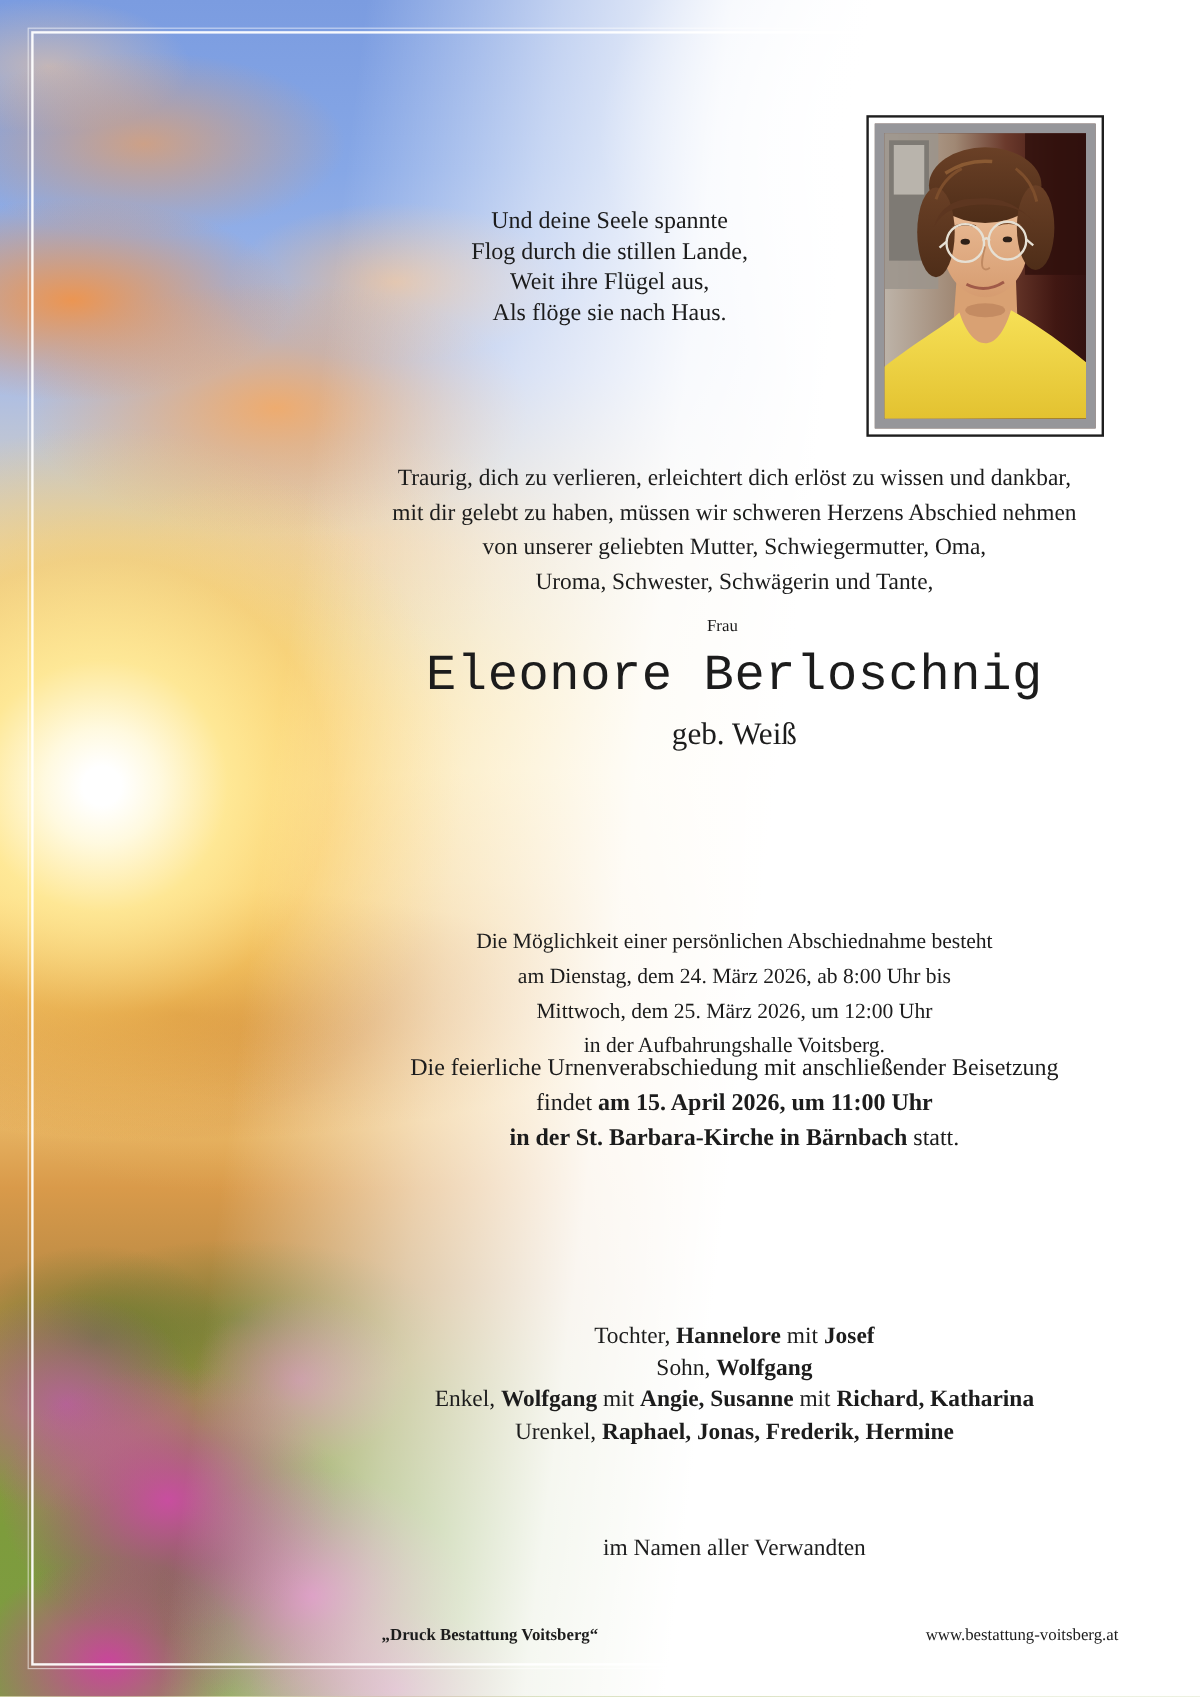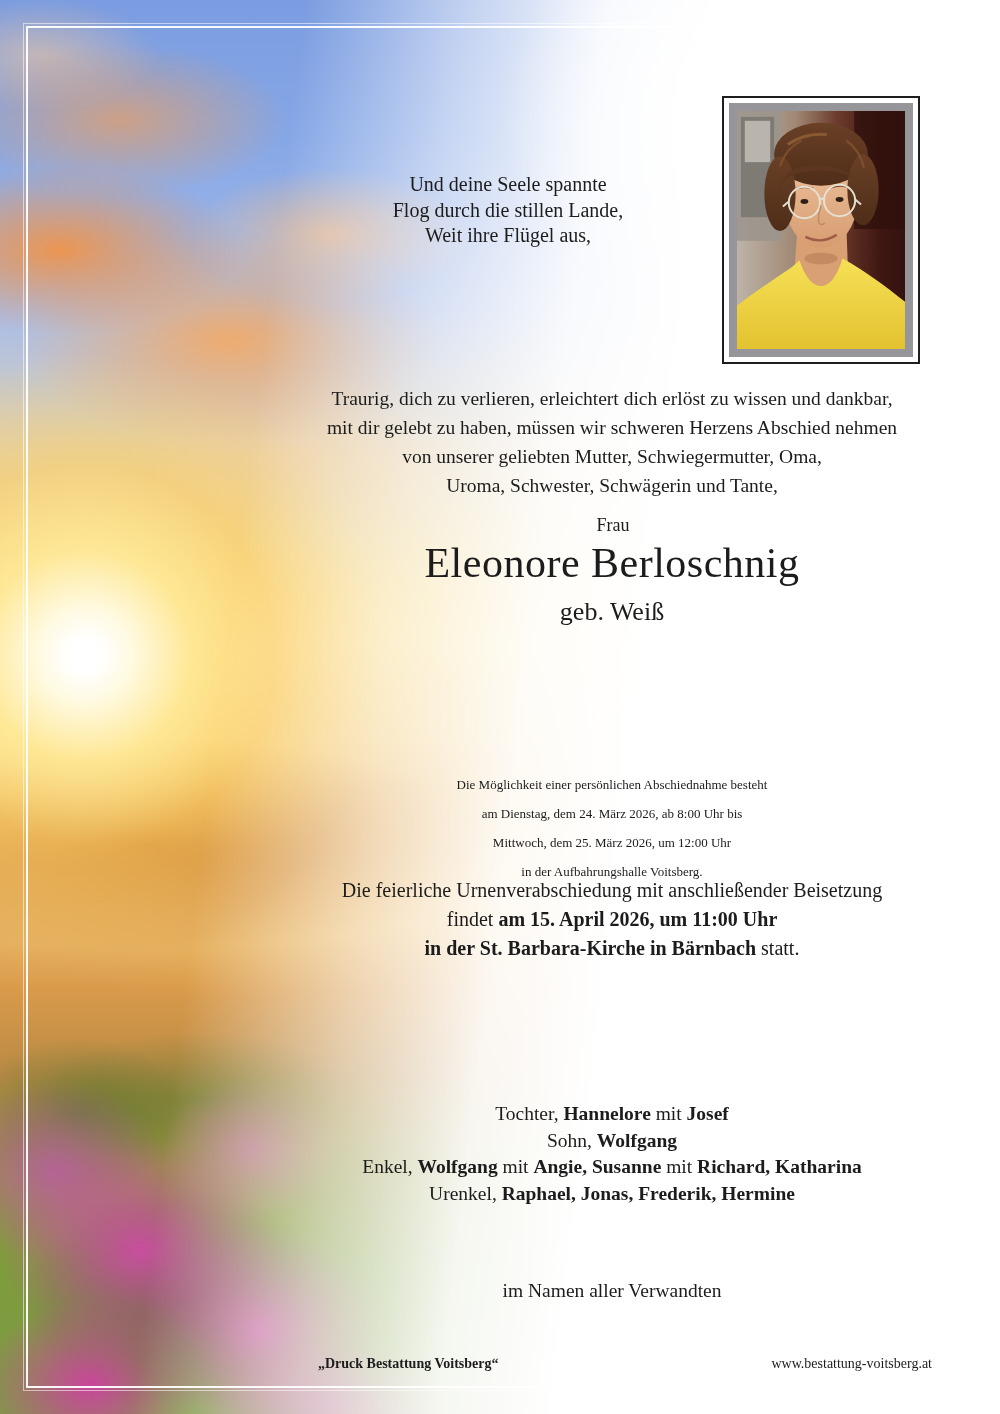--- a/index.html
+++ b/index.html
@@ -55,25 +55,25 @@
     position:absolute;left:722px;top:96px;width:198px;height:268px;box-sizing:border-box;
     border:2px solid #1e1e1e;background:#fff;padding:5px;
   }
   .photo-mat{width:100%;height:100%;box-sizing:border-box;border:8px solid #96969a;background:#6b4a3e;}
   .photo-mat svg{display:block;width:100%;height:100%;}
 
   
   .tc{position:absolute;text-align:center;}
   .poem{left:158px;top:172px;width:700px;font-size:20px;line-height:25.5px;}
   .intro{left:242px;top:384px;width:740px;font-size:19.5px;line-height:29px;}
-  .salutation{left:243px;top:515px;width:740px;font-size:18px;}
-  .name{left:242px;top:539px;width:740px;font-size:42px;letter-spacing:.5px;}
+  .salutation{left:232px;top:515px;width:740px;font-size:14px;}
+  .name{left:242px;top:539px;width:740px;font-size:42px;letter-spacing:.5px;font-family:Liberation Mono, monospace;}
   .maiden{left:242px;top:597px;width:740px;font-size:26px;}
   .death{left:242px;top:642px;width:740px;font-size:19.5px;line-height:29px;}
-  .viewing{left:242px;top:770px;width:740px;font-size:13px;line-height:29px;}
+  .viewing{left:242px;top:770px;width:740px;font-size:18px;line-height:29px;}
   .funeral{left:242px;top:876px;width:740px;font-size:20px;line-height:29px;}
   .gratitude{left:242px;top:1050px;width:740px;font-size:19.5px;letter-spacing:5.5px;word-spacing:6px;}
   .family{left:242px;top:1101px;width:740px;font-size:19.5px;line-height:26.5px;}
   .final{left:242px;top:1280px;width:740px;font-size:19.5px;}
   .footer-left{position:absolute;left:318px;top:1356px;font-size:14px;font-weight:bold;}
   .footer-right{position:absolute;right:68px;top:1356px;font-size:14px;}
   .print-code{
     position:absolute;right:36px;top:1454px;font-size:9px;letter-spacing:1.5px;
     color:#5d7280;filter:blur(.7px);font-family:"Liberation Sans",sans-serif;font-style:italic;
   }
@@ -141,20 +141,21 @@
         <path d="M86,96 C84,104 82,110 84,114 Q86,117 90,114" stroke="#c08a62" stroke-width="1.5" fill="none"></path>
         <path d="M70,128 Q86,136 102,126" stroke="#a05a48" stroke-width="2.5" fill="none"></path>
       </svg>
     </div>
   </div>
 
   <div class="tc poem">
       <div><span>Und deine Seele spannte</span></div>
       <div><span>Flog durch die stillen Lande,</span></div>
       <div><span>Weit ihre Flügel aus,</span></div>
+      <div><span>Als flöge sie nach Haus.</span></div>
     </div>
   <div class="tc intro">
       <div><span>Traurig, dich zu verlieren, erleichtert dich erlöst zu wissen und dankbar,</span></div>
       <div><span>mit dir gelebt zu haben, müssen wir schweren Herzens Abschied nehmen</span></div>
       <div><span>von unserer geliebten Mutter, Schwiegermutter, Oma,</span></div>
       <div><span>Uroma, Schwester, Schwägerin und Tante,</span></div>
     </div>
   <div class="tc salutation">Frau</div>
   <div class="tc name">Eleonore Berloschnig</div>
   <div class="tc maiden">geb. Weiß</div>

